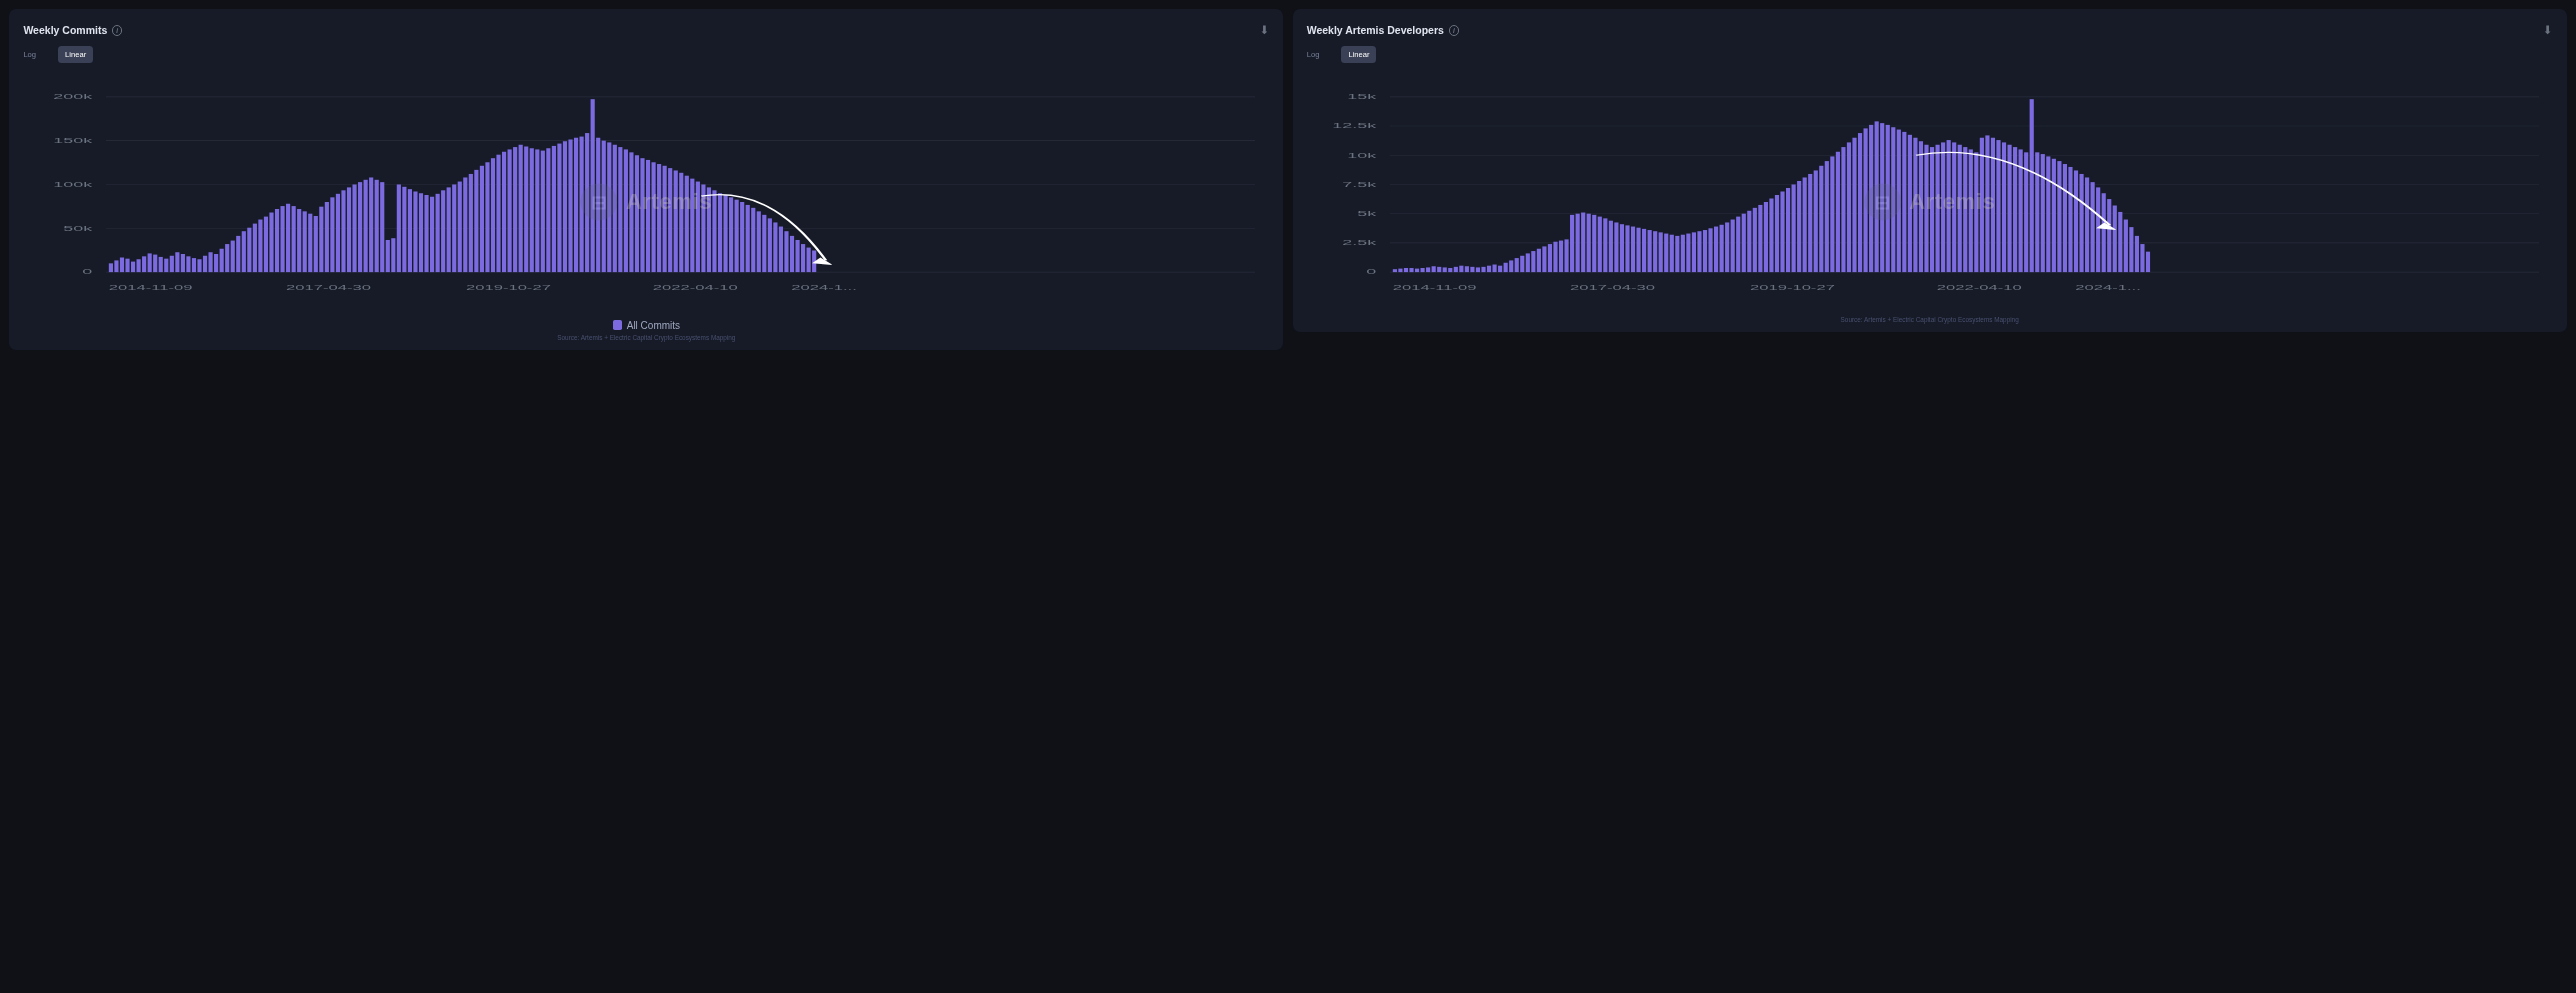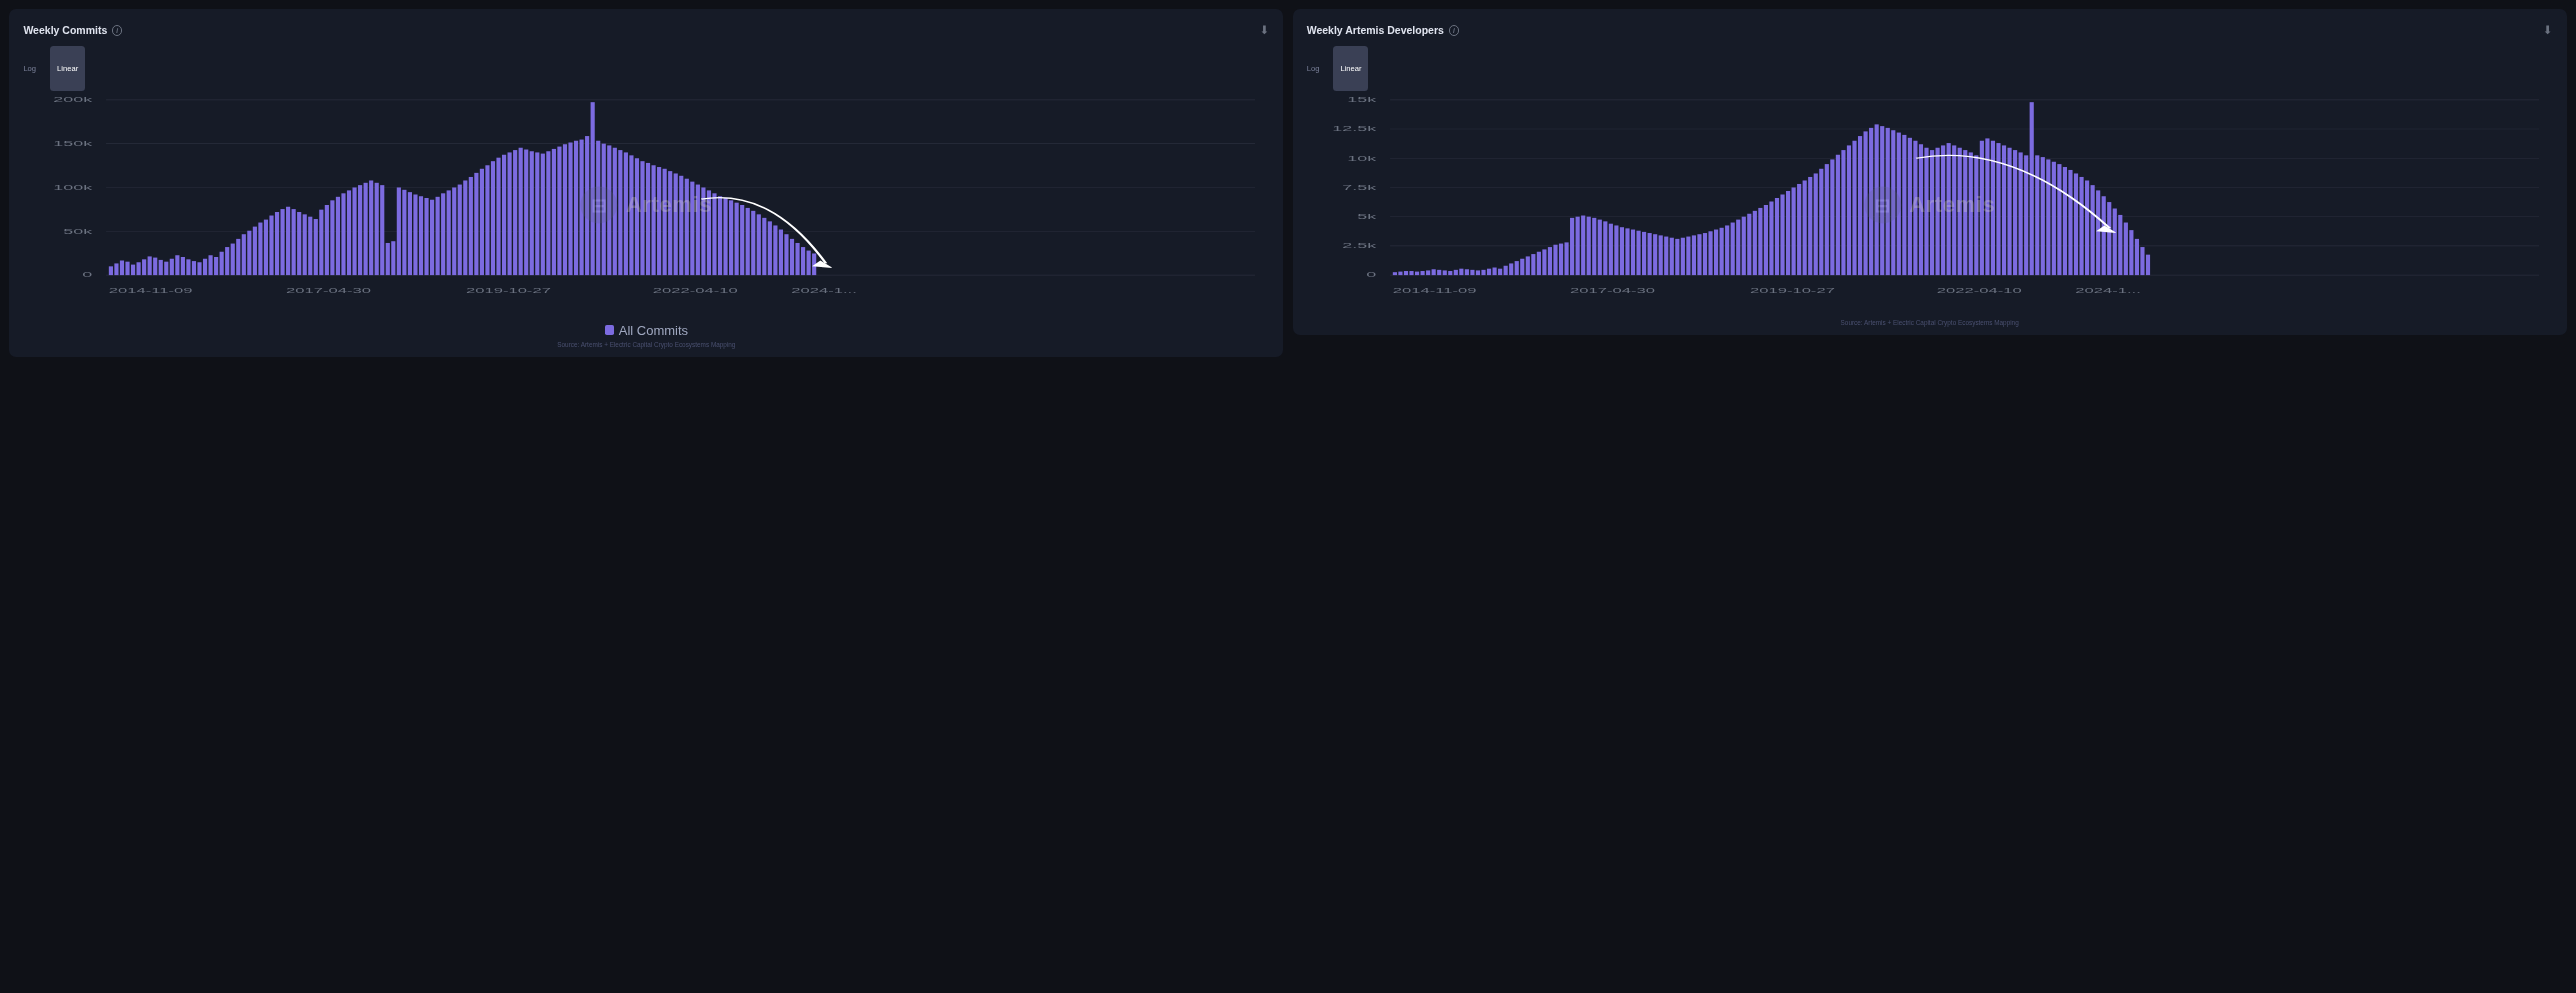--- a/index.html
+++ b/index.html
@@ -49,32 +49,32 @@
       font-weight: bold;
     }
     .download-icon {
       color: #6b7280;
       font-size: 11.7px;
       cursor: pointer;
     }
     .toggle-row {
       display: flex;
       align-items: center;
-      gap: 14px;
-      margin-bottom: 3px;
+      gap: 22px;
+      margin-bottom: 28px;
     }
     .toggle-label {
       color: #7a8099;
       font-size: 7.6px;
     }
     .toggle-btn {
       background: #2a2f3e;
       border: none;
       border-radius: 3.5px;
-      padding: 18px 7px;
+      padding: 4px 7px;
       color: #e0e4ef;
       font-size: 7.6px;
       cursor: pointer;
     }
     .toggle-btn.active {
       background: #3a4055;
       color: #fff;
     }
     .chart-area {
       position: relative;
@@ -124,21 +124,21 @@
     }
     .legend-swatch {
       width: 9.4px;
       height: 9.4px;
       background: #7c6be0;
       border-radius: 1.8px;
       display: inline-block;
     }
     .legend-label {
       color: #a0a8c0;
-      font-size: 13px;
+      font-size: 10px;
     }
     .chart-source {
       text-align: center;
       color: #4a5070;
       font-size: 6.4px;
       margin-top: 3.5px;
     }
   </style>
 </head>
 <body>

